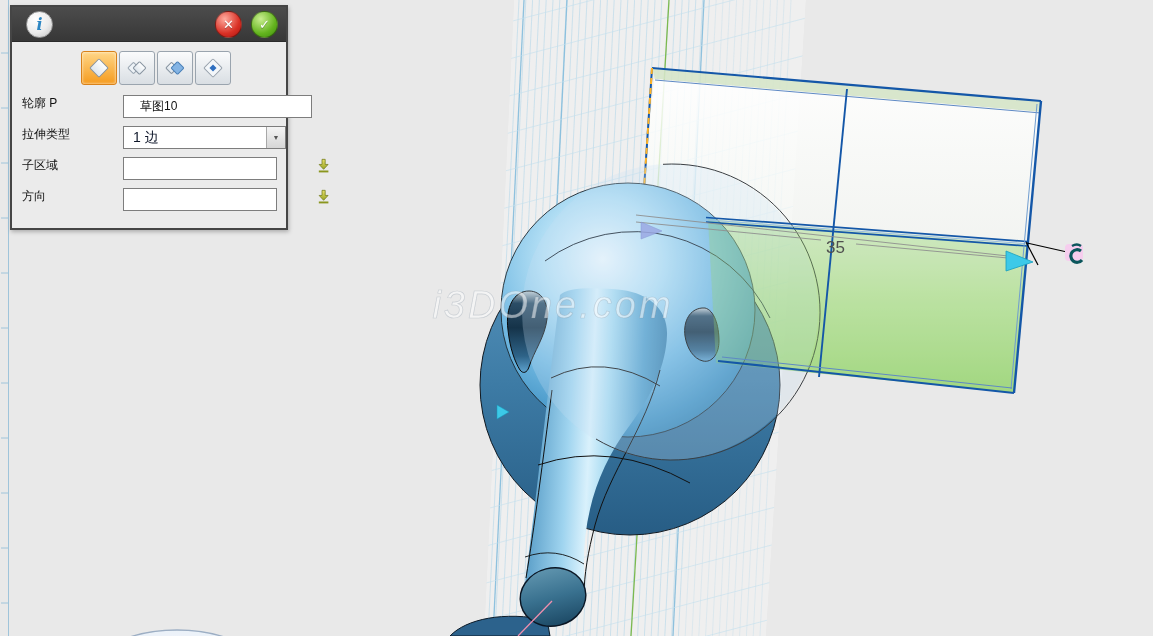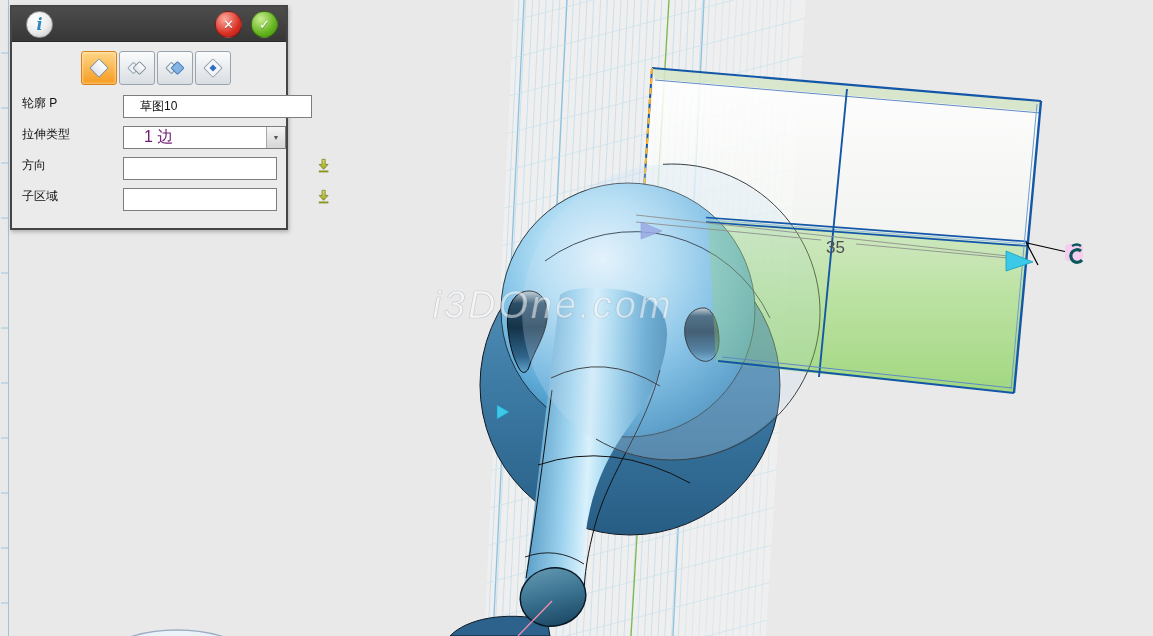--- a/index.html
+++ b/index.html
@@ -27,21 +27,21 @@
   .mode-btn.selected{background:linear-gradient(#ffd687,var(--accent-orange));border-color:#d9821a;
             box-shadow:inset 0 0 3px rgba(255,255,255,.8);}
   .frm{padding:4px 0 9px 0;}
   .frow{display:flex;align-items:flex-start;margin:0 0 8px 10px;gap:29px;}
   .flabel{width:72px;font-size:12px;color:#111;flex:0 0 72px;}
   .tinput{height:19px;border:1px solid #7d7d7d;background:#fff;font-size:12px;padding:1px 16px;
           font-family:inherit;color:#111;}
   .w-long{width:164px;}
   .w-short{width:120px;}
   .selbox{width:176px;height:23px;border:1px solid #7d7d7d;background:#fff;display:flex;align-items:center;box-sizing:border-box;}
-  .selbox span.val{flex:1;font-size:16px;padding-left:20px;color:#701a75;}
+  .selbox span.val{flex:1;font-size:14px;padding-left:9px;color:#0f172a;}
   .selbox .caret{width:18px;height:100%;background:linear-gradient(#f4f4f4,#d6d6d6);
           border-left:1px solid #a8a8a8;display:flex;align-items:center;justify-content:center;
           font-size:7px;color:#555;}
   .pick{margin-left:9px;display:flex;align-items:center;}
 
   
   .stEdge{stroke:var(--edge-blue);}
   .stYellow{stroke:var(--highlight-yellow);}
   .axisG{stroke:var(--axis-green);}
   .axisP{stroke:var(--axis-pink);}
@@ -320,31 +320,31 @@
       <input class="tinput w-long" type="text" value="草图10" style="">
     </div>
     <div class="frow">
       <span class="flabel">拉伸类型</span>
       <div class="selbox">
         <span class="val">1 边</span>
         <span class="caret">▼</span>
       </div>
     </div>
     <div class="frow">
-      <span class="flabel">方向</span>
+      <span class="flabel">子区域</span>
       <input class="tinput w-short" type="text" value="" style="">
       <span class="pick">
         <svg width="17" height="17" viewBox="0 0 16 16">
           <polygon points="6.6,2.2 9.6,2.2 9.6,7 12.3,7 8.1,11.6 3.9,7 6.6,7" fill="url(#oliveGrad)" stroke="#6e7a18" stroke-width="0.7"></polygon>
           <line x1="3.6" y1="13.6" x2="12.6" y2="13.6" stroke="#8a961e" stroke-width="1.8"></line>
         </svg>
       </span>
     </div>
     <div class="frow">
-      <span class="flabel">子区域</span>
+      <span class="flabel">方向</span>
       <input class="tinput w-short" type="text" value="" style="">
       <span class="pick">
         <svg width="17" height="17" viewBox="0 0 16 16">
           <polygon points="6.6,2.2 9.6,2.2 9.6,7 12.3,7 8.1,11.6 3.9,7 6.6,7" fill="url(#oliveGrad)" stroke="#6e7a18" stroke-width="0.7"></polygon>
           <line x1="3.6" y1="13.6" x2="12.6" y2="13.6" stroke="#8a961e" stroke-width="1.8"></line>
         </svg>
       </span>
     </div>
   </div>
 </div>

